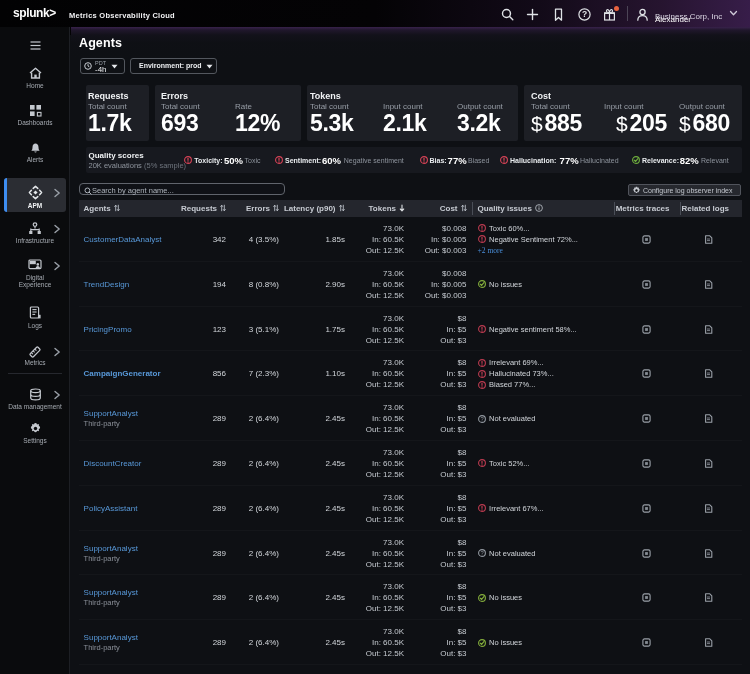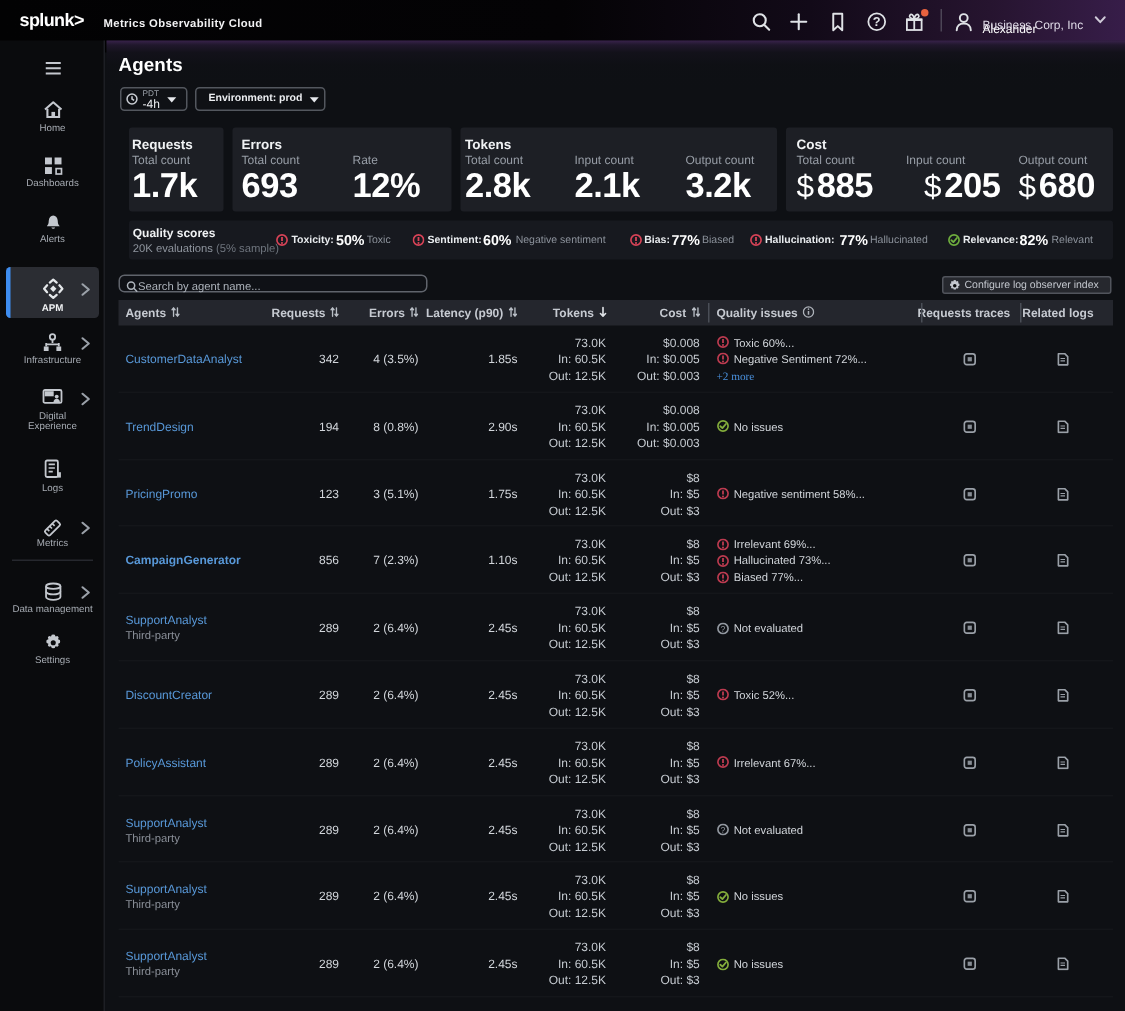--- a/index.html
+++ b/index.html
@@ -267,21 +267,21 @@
     <div class="mval" style="left:17px;">1.7k</div>
 <div class="card" style="left:84px;width:146px;"></div>
 <div class="mtitle" style="left:90px;">Errors</div>
     <div class="msub" style="left:90px;">Total count</div>
     <div class="mval" style="left:90px;">693</div>
 <div class="msub" style="left:164px;">Rate</div>
     <div class="mval" style="left:164px;">12%</div>
 <div class="card" style="left:236px;width:211px;"></div>
 <div class="mtitle" style="left:239px;">Tokens</div>
     <div class="msub" style="left:239px;">Total count</div>
-    <div class="mval" style="left:239px;">2.8k</div>
+    <div class="mval" style="left:239px;">5.3k</div>
 <div class="msub" style="left:312px;">Input count</div>
     <div class="mval" style="left:312px;">2.1k</div>
 <div class="msub" style="left:386px;">Output count</div>
     <div class="mval" style="left:386px;">3.2k</div>
 <div class="card" style="left:452.5px;width:218.5px;"></div>
 <div class="mtitle" style="left:460px;">Cost</div>
     <div class="msub" style="left:460px;">Total count</div>
     <div class="mval" style="left:460px;"><span class="dol">$ </span>885</div>
 <div class="msub" style="left:533px;">Input count</div>
     <div class="mval" style="left:545px;"><span class="dol">$ </span>205</div>
@@ -405,21 +405,21 @@
           </g>
         </svg>
       </span></div>
 <div class="th" style="left:406.6px;top:172.5px;position:absolute;">Quality issues<span style="margin-left:3px;display:inline-flex;">
         <svg width="8" height="8" viewBox="0 0 8 8">
           <circle cx="4" cy="4" r="3.4" fill="none" stroke="#aeb3ba" stroke-width="0.9"></circle>
           <line x1="4" y1="3.4" x2="4" y2="5.8" stroke="#aeb3ba" stroke-width="1"></line>
           <circle cx="4" cy="2.1" r="0.55" fill="#aeb3ba"></circle>
         </svg>
       </span></div>
-<div class="th" style="left:531.6px;width:80px;justify-content:center;top:172.5px;position:absolute;">Requests traces</div>
+<div class="th" style="left:531.6px;width:80px;justify-content:center;top:172.5px;position:absolute;">Metrics traces</div>
 <div class="th" style="left:594.3px;width:80px;justify-content:center;top:172.5px;position:absolute;">Related logs</div>
 <div class="vsep" style="left:401px;top:174.5px;position:absolute;"></div>
 <div class="vsep" style="left:542.5px;top:174.5px;position:absolute;"></div>
 <div class="vsep" style="left:608.5px;top:174.5px;position:absolute;"></div>
 <div class="row" style="top:190.0px;border-bottom:1px solid rgba(255,255,255,0.028);"></div>
 <div class="cname" style="left:12.6px;top:207.9px;">CustomerDataAnalyst</div>
 <div class="cnum" style="right:524.0px;top:207.9px;">342</div>
 <div class="cnum" style="right:471.0px;top:207.9px;">4 (3.5%)</div>
 <div class="cnum" style="right:405.0px;top:207.9px;">1.85s</div>
 <div class="c3l" style="right:346.0px;top:195.9px;">73.0K<br>In: 60.5K<br>Out: 12.5K</div>

